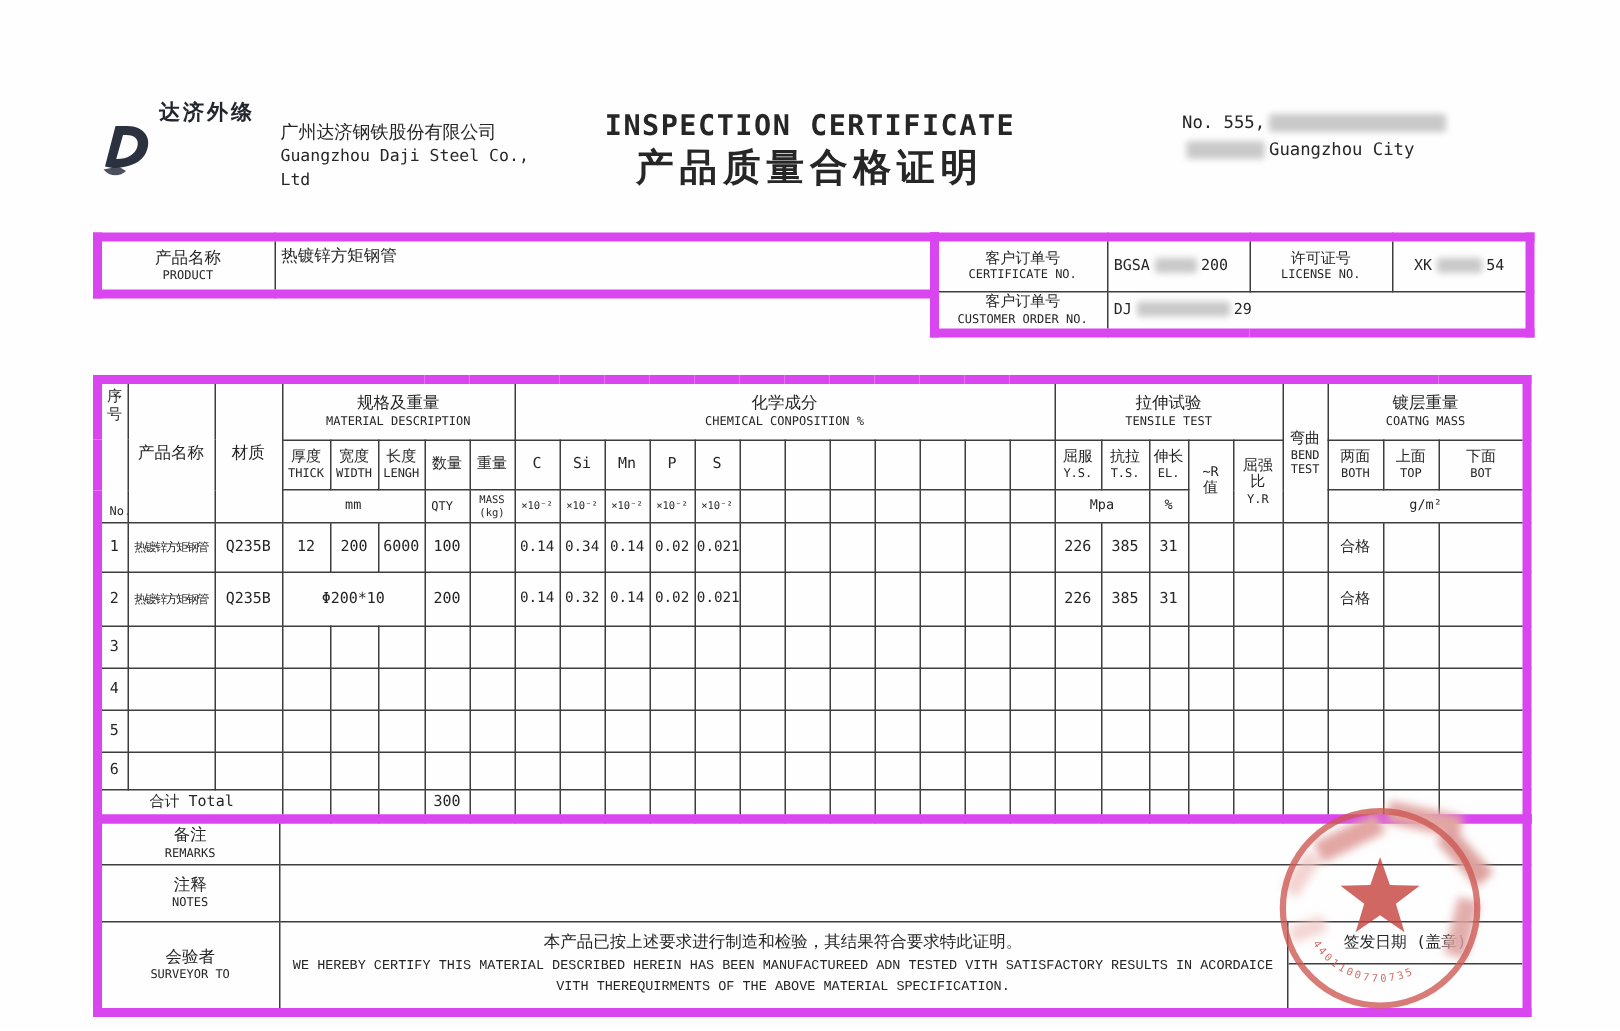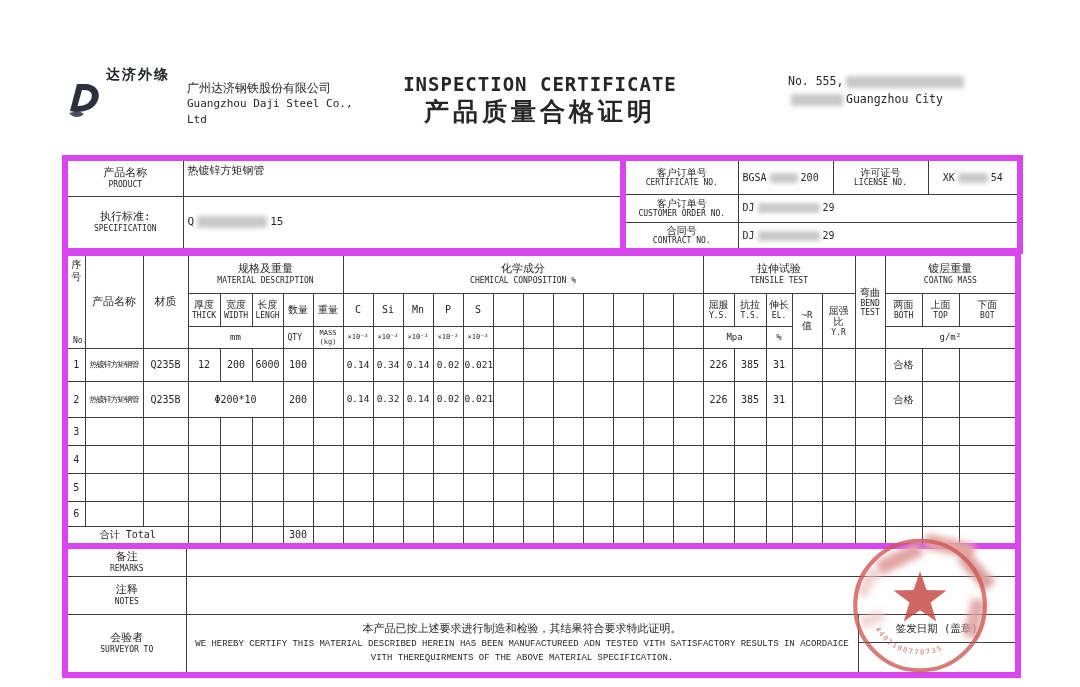--- a/index.html
+++ b/index.html
@@ -63,29 +63,20 @@
         <col style="width:440px;">
       </colgroup>
     <tbody>
         <tr style="height:38px;">
       <td>
         <div class="cn11">产品名称</div>
         <div class="en8">PRODUCT</div>
       </td>
       <td class="lft cn11" style="vertical-align:top;padding-top:4px;">热镀锌方矩钢管</td>
     </tr>
-    <tr style="height:55px;">
-      <td>
-        <div class="cn11">执行标准:</div>
-        <div class="en8">SPECIFICATION</div>
-      </td>
-      <td class="lft cn11">
-        <span>Q</span><span class="blur" style="width:70px;"></span><span>15</span>
-      </td>
-    </tr>
   </tbody>
     </table>
 
   <table class="t-right" style="left:620px;top:155px;width:397px;">
     <colgroup>
         <col style="width:115px;">
         <col style="width:95px;">
         <col style="width:95px;">
         <col style="width:92px;">
       </colgroup>
@@ -103,29 +94,20 @@
         <div class="en8">LICENSE NO.</div>
       </td>
       <td>
         <span>XK</span><span class="blur sm" style="width:30px;"></span><span>54</span>
       </td>
     </tr>
     <tr style="height:28px;">
       <td>
         <div class="cn10">客户订单号</div>
         <div class="en8">CUSTOMER ORDER NO.</div>
-      </td>
-      <td class="lft" colspan="3">
-        <span>DJ</span><span class="blur sm" style="width:62px;"></span><span>29</span>
-      </td>
-    </tr>
-    <tr style="height:29px;">
-      <td>
-        <div class="cn10">合同号</div>
-        <div class="en8">CONTRACT NO.</div>
       </td>
       <td class="lft" colspan="3">
         <span>DJ</span><span class="blur sm" style="width:62px;"></span><span>29</span>
       </td>
     </tr>
   </tbody>
     </table>
 
   <table class="t-main" style="left:62px;top:250px;width:953px;">
     <colgroup>

